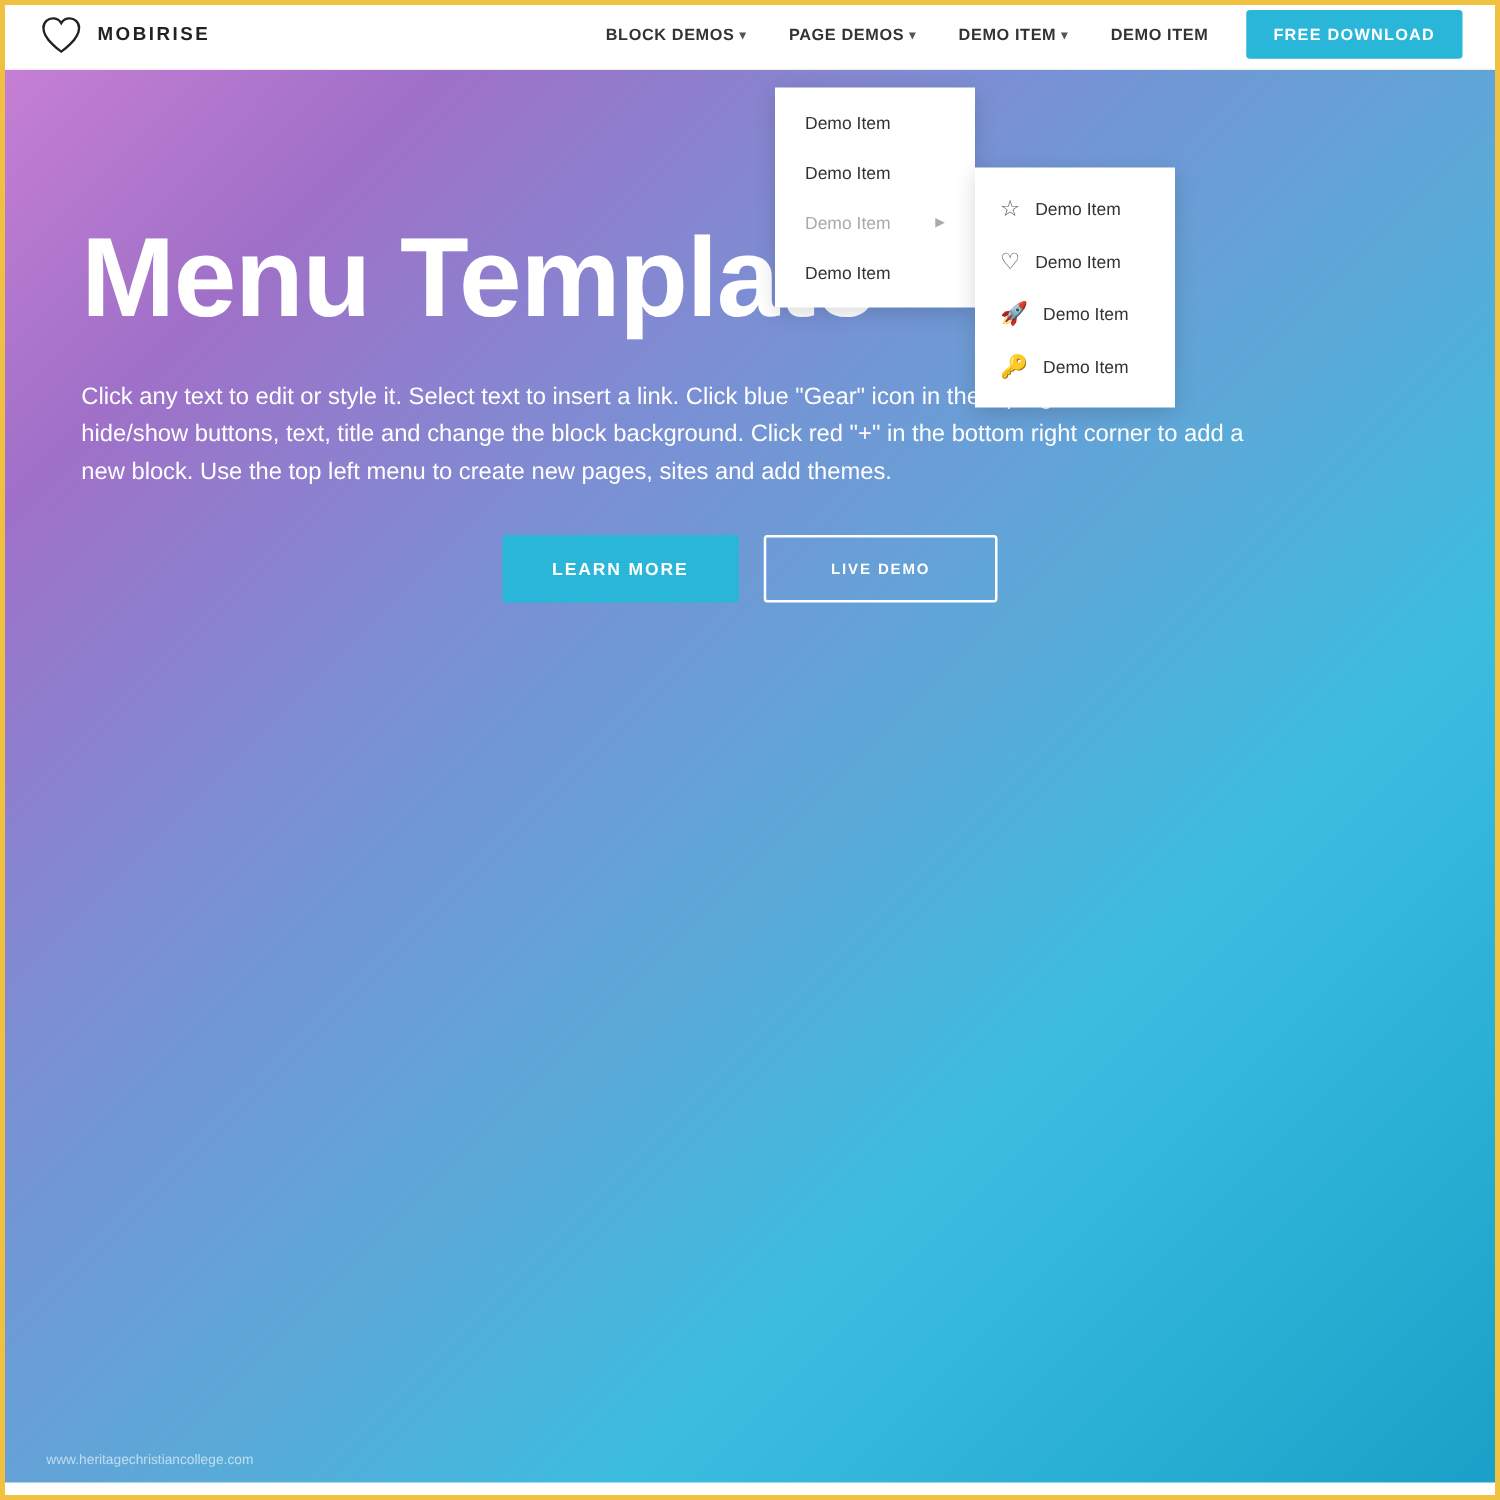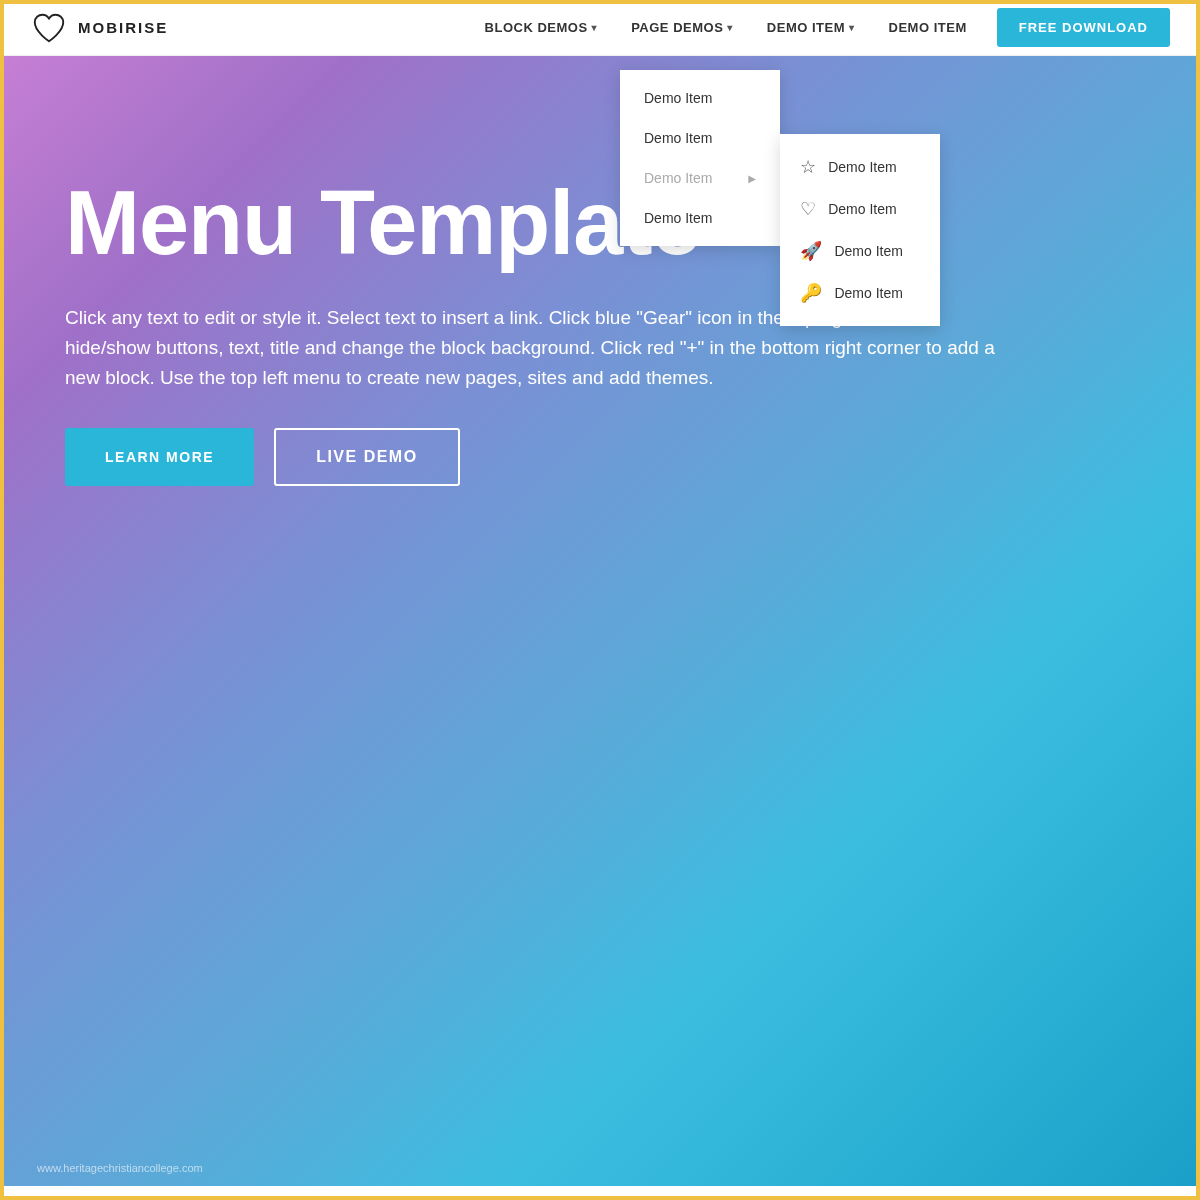--- a/index.html
+++ b/index.html
@@ -146,39 +146,40 @@
     .hero-desc {
       font-size: 19px;
       color: #fff;
       line-height: 1.6;
       max-width: 960px;
       margin-bottom: 34px;
     }
     .hero-buttons {
       display: flex;
       gap: 20px;
+      justify-content: center;
     }
     .hero-btn-primary {
       background: #29b6d8;
       color: #fff;
       border: none;
       padding: 18px 40px;
       font-size: 14px;
       font-weight: 700;
       letter-spacing: 1.5px;
       text-transform: uppercase;
       cursor: pointer;
       border-radius: 3px;
     }
     .hero-btn-secondary {
       background: transparent;
       color: #fff;
       border: 2px solid #fff;
-      padding: 18px 40px;
-      font-size: 16px;
+      padding: 18px 52px;
+      font-size: 12px;
       font-weight: 700;
       letter-spacing: 1.5px;
       text-transform: uppercase;
       cursor: pointer;
       border-radius: 3px;
     }
 
     
     .watermark {
       position: absolute;

